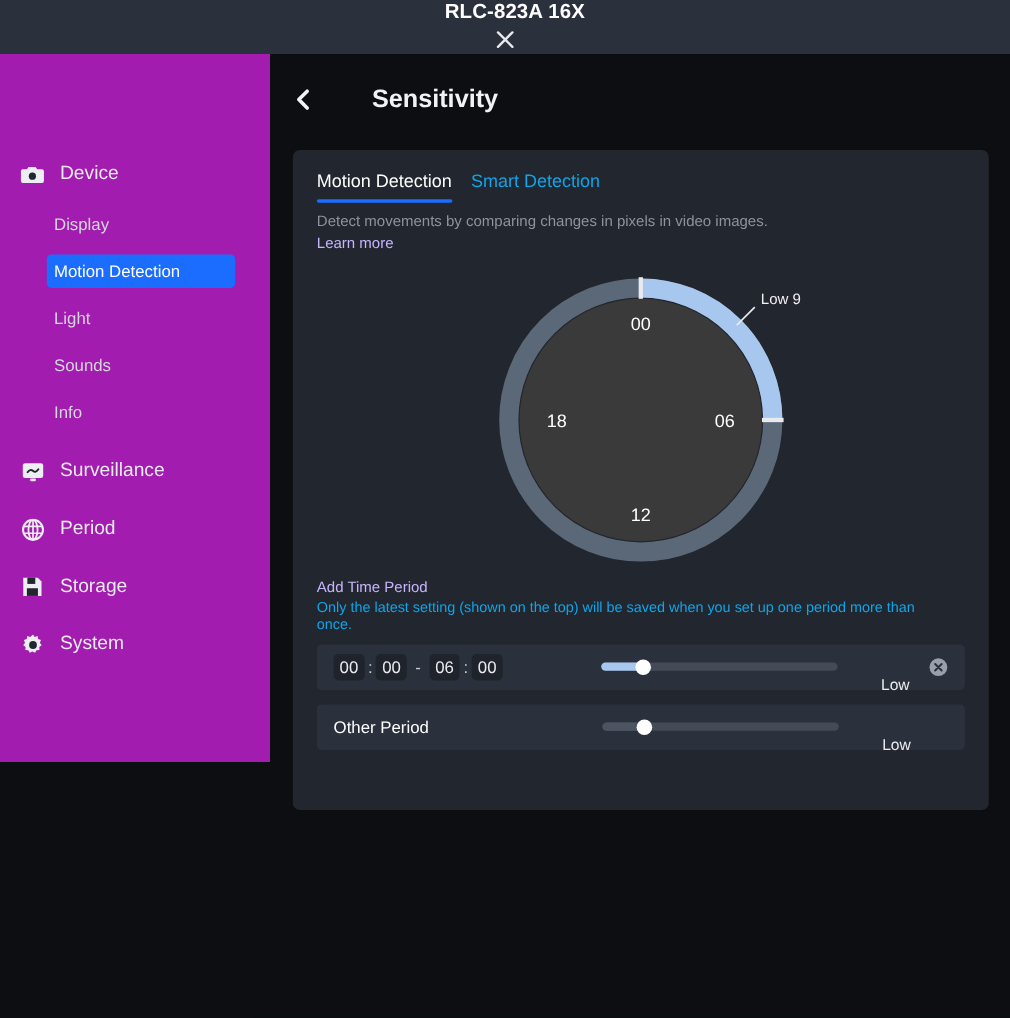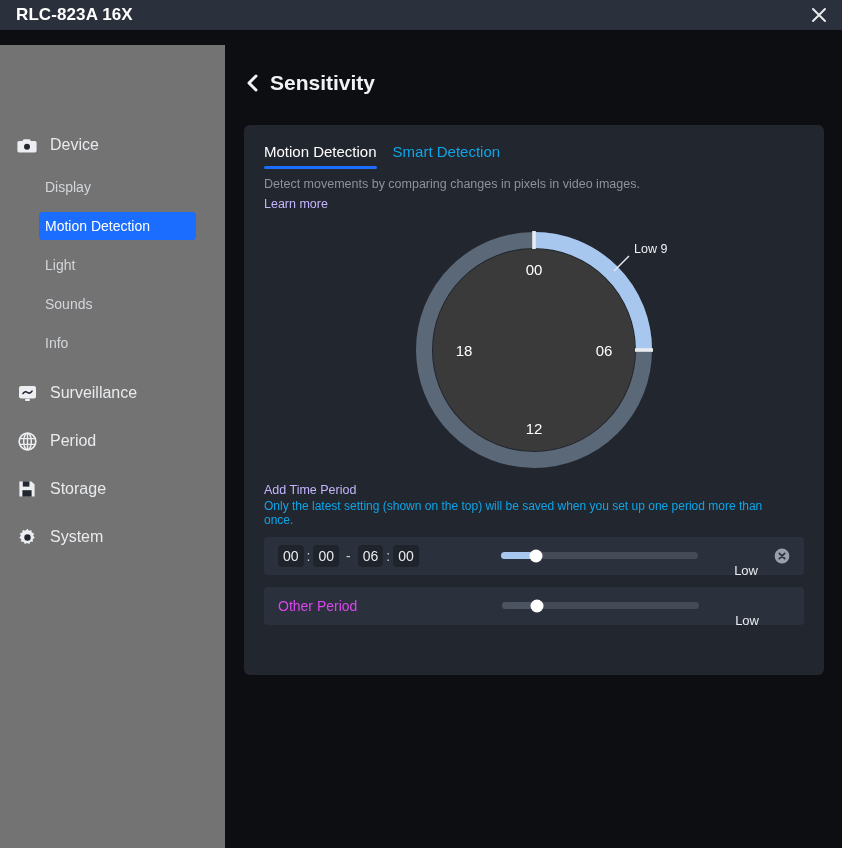--- a/index.html
+++ b/index.html
@@ -6,38 +6,38 @@
   html, body {
     width: 842px; height: 848px;
     background: #0d0e11;
     font-family: "Liberation Sans", sans-serif;
     overflow: hidden;
   }
   .app { position: relative; width: 842px; height: 848px; background: #0d0e11; }
 
   
   .titlebar {
-    position: absolute; top: 0; left: 0; width: 842px; height: 30px;
+    position: absolute; top: 0; left: 0; width: 842px; height: 45px;
     background: #2b313c;
-    display: flex; align-items: center; justify-content: space-between;
+    display: flex; align-items: center; justify-content: space-between; flex-direction: column;
   }
   .titlebar .title {
     color: #ffffff; font-size: 17px; font-weight: bold;
     padding-left: 16px; letter-spacing: .1px;
   }
   .close-btn {
     width: 46px; height: 45px; display: flex; align-items: center; justify-content: center;
     cursor: pointer;
   }
   .close-btn svg { display: block; }
 
   
   .sidebar {
-    position: absolute; top: 45px; left: 0; width: 225px; height: 803px;
-    background: #737373;
+    position: absolute; top: 45px; left: 0; width: 225px; height: 590px;
+    background: #a21caf;
   }
   .nav-group { padding-top: 0; }
   .nav-top { margin-top: 83px; }
   .nav-main {
     display: flex; align-items: center; height: 34px;
     padding-left: 16px; cursor: pointer; color: #e8eaed;
   }
   .nav-main .ico { width: 22px; height: 22px; display: flex; align-items: center; justify-content: center; margin-right: 12px; }
   .nav-main .lbl { font-size: 16px; }
 
@@ -47,21 +47,21 @@
     border-radius: 4px; cursor: pointer;
   }
   .nav-sub .lbl { font-size: 14px; color: #d3d6db; }
   .nav-sub.active { background: #1a6dff; }
   .nav-sub.active .lbl { color: #ffffff; }
   .nav-main.spaced { margin-top: 14px; }
 
   
   .main { position: absolute; top: 45px; left: 225px; width: 617px; height: 803px; background: #0d0e11; }
 
-  .page-head { display: flex; align-items: center; padding: 26px 12px 0 20px; }
+  .page-head { display: flex; align-items: center; padding: 26px 12px 0 20px; gap: 40px; }
   .back-chevron { margin-right: 11px; display: flex; align-items: center; cursor: pointer; }
   .page-title { color: #f1f2f4; font-size: 21px; font-weight: bold; }
 
   .card {
     position: absolute; top: 80px; left: 19px; width: 580px; height: 550px;
     background: #22262e; border-radius: 6px;
   }
 
   
   .tabs { display: flex; padding: 18px 0 0 20px; gap: 16px; }
@@ -90,21 +90,21 @@
   }
   .period.second { margin-top: 12px; }
   .time-group { display: flex; align-items: center; }
   .tseg {
     background: #1f242c; color: #e9ebef; font-size: 14px;
     border-radius: 4px; padding: 3px 5px; min-width: 25px; text-align: center;
     cursor: pointer; font-family: "Liberation Sans", sans-serif;
   }
   .tcolon { color: #c9ccd2; font-size: 14px; padding: 0 3px; }
   .tdash { color: #c9ccd2; font-size: 14px; padding: 0 7px; }
-  .other-label { color: #d946ef; font-size: 14px; }
+  .other-label { color: #ffffff; font-size: 14px; }
 
   .slider { position: relative; width: 197px; height: 7px; background: #444b57; border-radius: 4px; cursor: pointer; margin-left: auto; }
   .slider .fill { position: absolute; left: 0; top: 0; height: 7px; border-radius: 4px; background: #a7c7ef; }
   .slider.inactive .fill { background: #4c5462; }
   .slider .thumb {
     position: absolute; top: 50%; width: 13px; height: 13px; border-radius: 50%;
     background: #ffffff; transform: translate(-50%, -50%); cursor: pointer;
   }
   .level-label { color: #e9ebef; font-size: 13px; width: 46px; text-align: right; margin-left: 14px; margin-top: 29px; }
   .remove-btn { margin-left: 16px; cursor: pointer; display: flex; align-items: center; }

